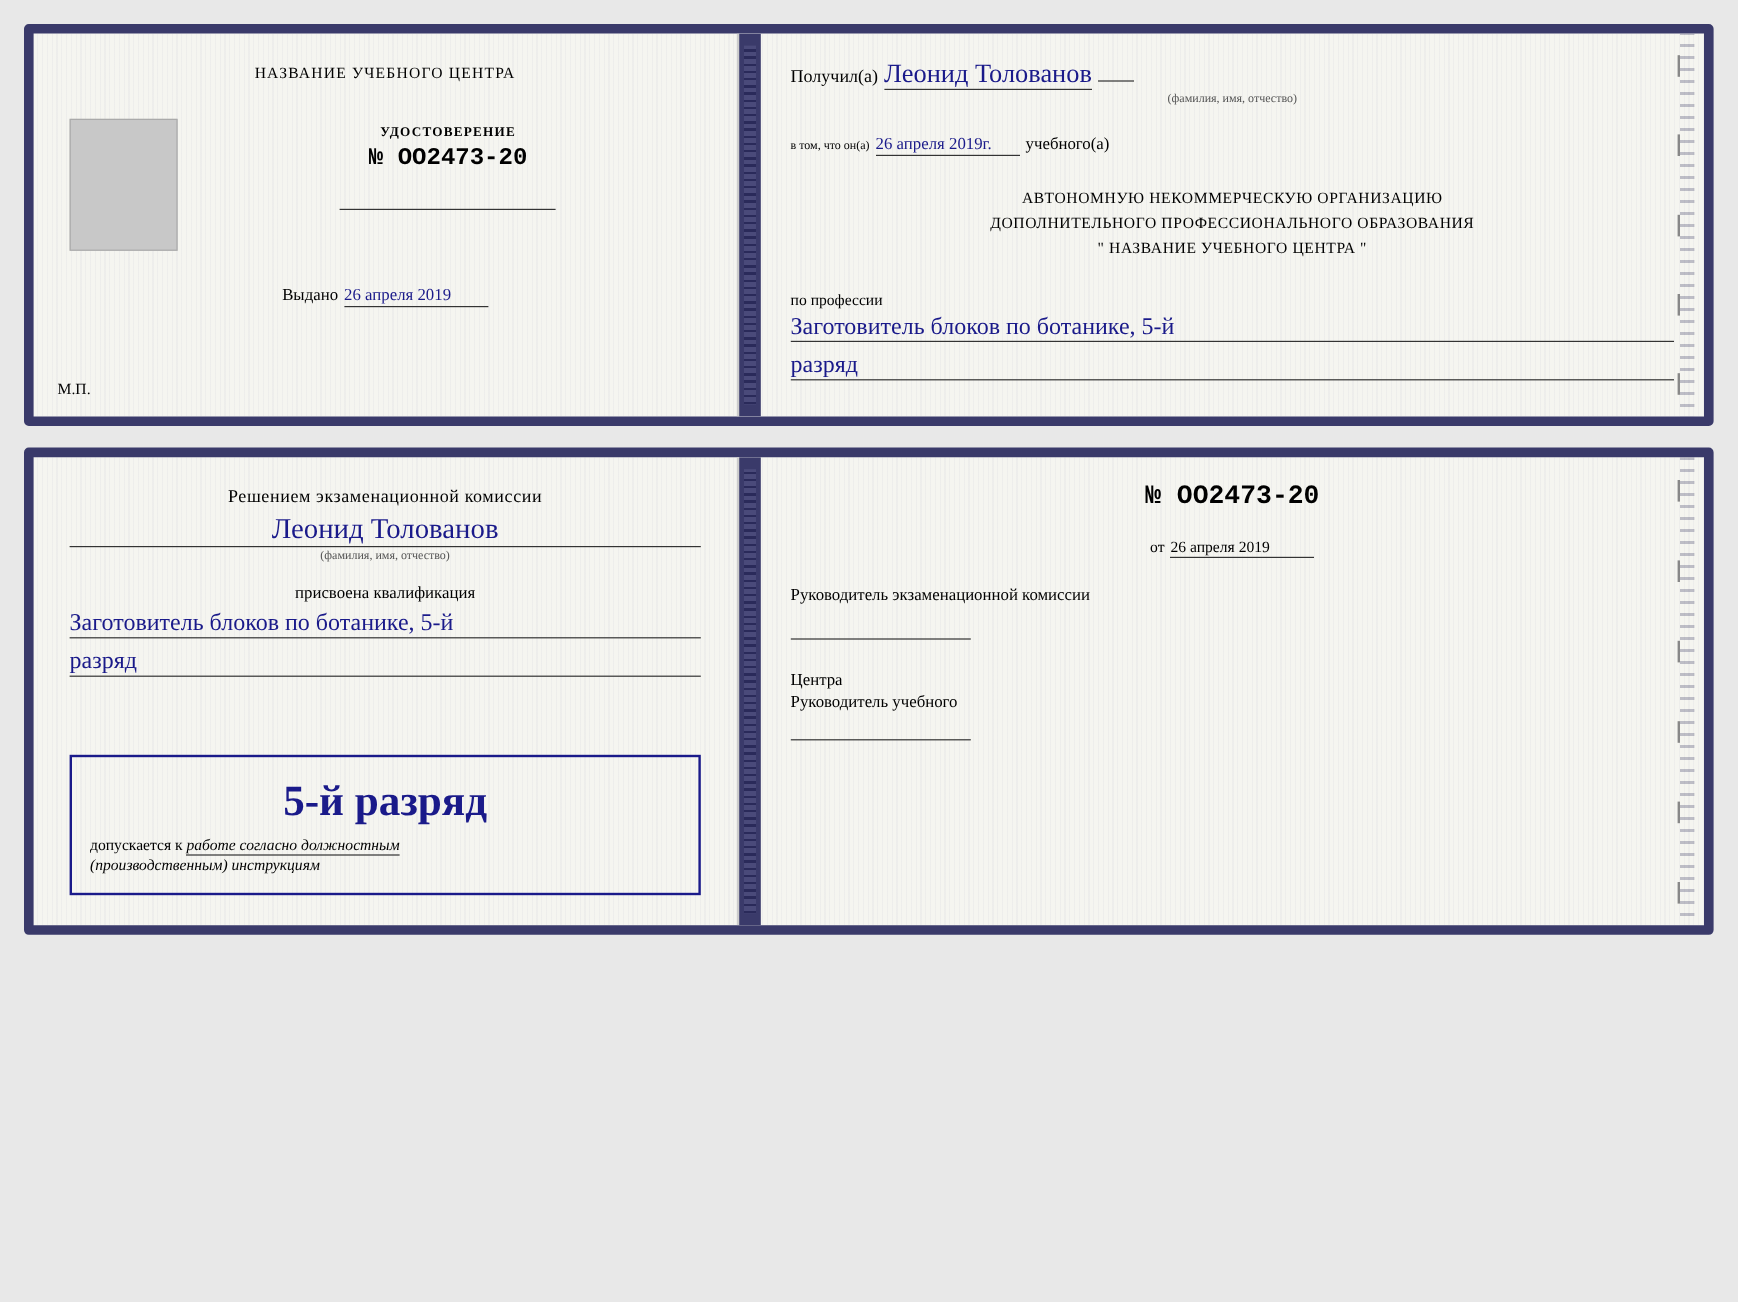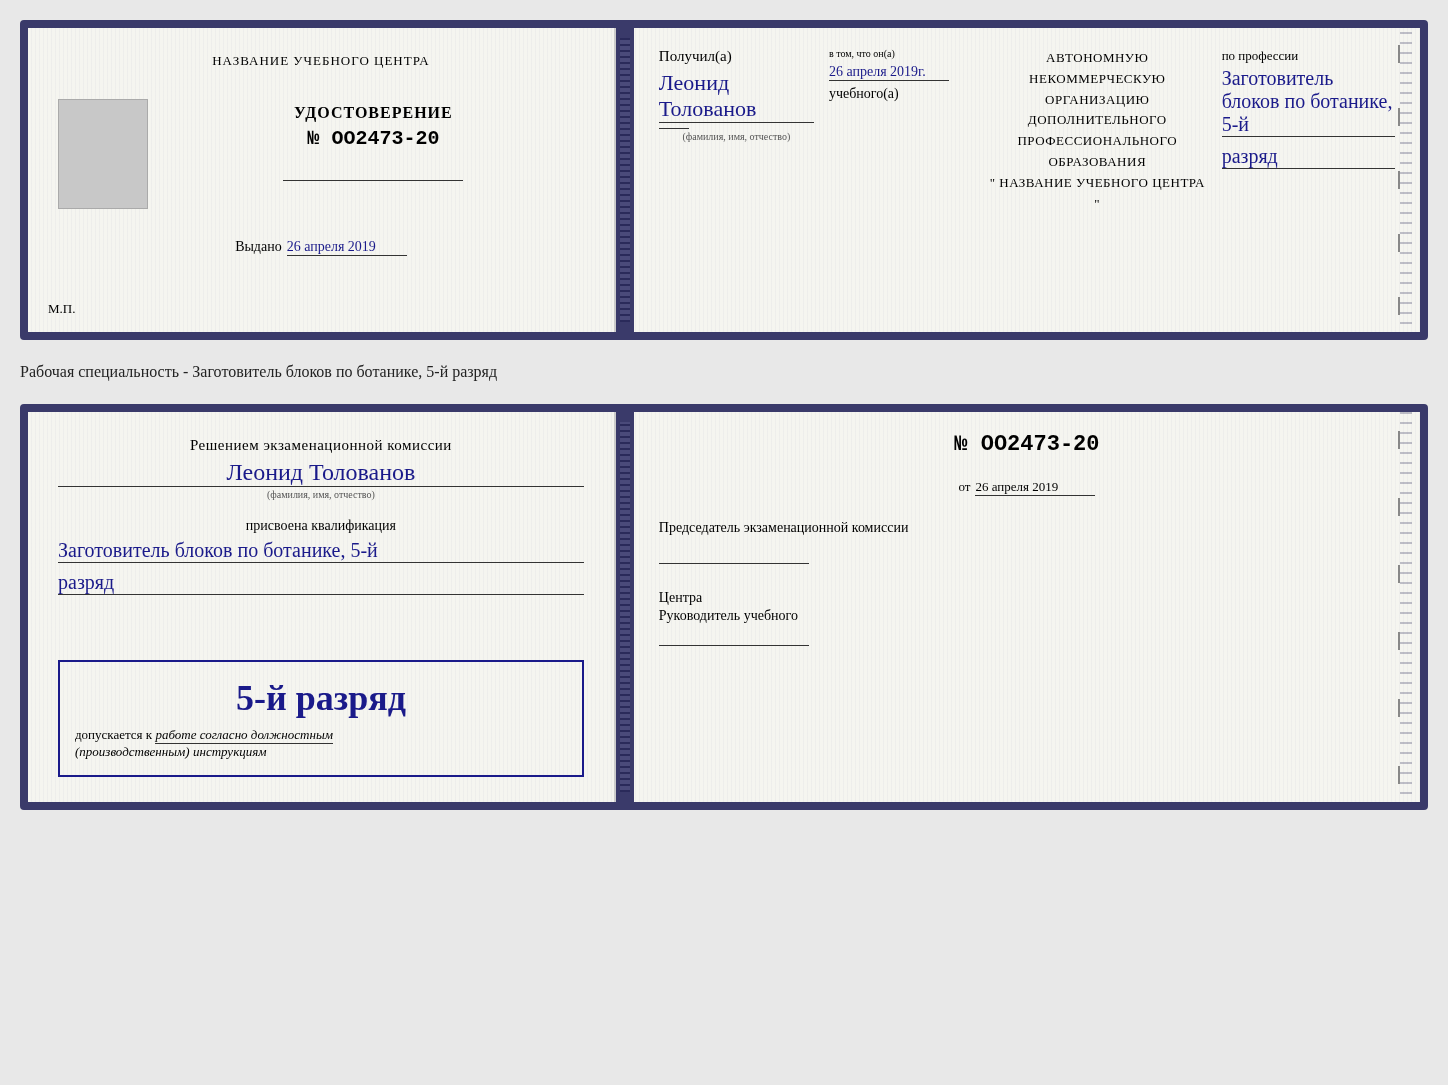--- a/index.html
+++ b/index.html
@@ -239,20 +239,21 @@
     .left-inner-row {
       display: flex;
       align-items: flex-start;
       width: 100%;
       gap: 15px;
       margin-top: 15px;
     }
 
     .top-right {
       display: flex;
+      flex-direction: column;
       gap: 15px;
       width: 100%;
     }
 
     .section-block {
       margin-bottom: 10px;
     }
 
     .org-text {
       text-align: center;
@@ -287,21 +288,21 @@
 
   <div class="document-card">
 
     <div class="left-page">
       <div class="top-left">
         <div class="small-caps">НАЗВАНИЕ УЧЕБНОГО ЦЕНТРА</div>
 
         <div class="left-inner-row">
           <div class="photo-placeholder"></div>
           <div style="display:flex;flex-direction:column;align-items:center;flex:1;margin-top:20px;">
-            <div class="center-text" style="font-size:16px;letter-spacing:1px;font-weight:bold;text-align:right;">УДОСТОВЕРЕНИЕ</div>
+            <div class="center-text" style="font-size:11px;letter-spacing:1px;font-weight:bold;text-align:right;">УДОСТОВЕРЕНИЕ</div>
             <div class="doc-number" style="margin-top:5px;">№ OO2473-20</div>
             <div style="border-bottom:1px solid #333;width:180px;margin-top:30px;"></div>
           </div>
         </div>
 
         <div class="issued-line row-flex" style="margin-top:15px;">
           <span>Выдано</span>
           <span class="field-underline handwritten" style="font-size:14px;">26 апреля 2019</span>
         </div>
       </div>
@@ -347,21 +348,20 @@
       <div class="deco-lines-right">
         <div class="deco-line"></div>
         <div class="deco-line"></div>
         <div class="deco-line"></div>
         <div class="deco-line"></div>
         <div class="deco-line"></div>
       </div>
     </div>
   </div>
 
-  <div class="specialty-label">Рабочая специальность - Заготовитель блоков по ботанике, 5-й разряд</div>
 
   <div class="document-card">
 
     <div class="left-page">
       <div class="bottom-left" style="width:100%;">
 
         <div class="section-block">
           <div style="font-size:15px;text-align:center;letter-spacing:0.5px;">Решением экзаменационной комиссии</div>
           <div class="handwritten-large field-underline" style="display:block;width:100%;text-align:center;font-size:24px;margin-top:5px;">Леонид Толованов</div>
           <div class="field-hint">(фамилия, имя, отчество)</div>
@@ -393,21 +393,21 @@
         <div class="section-block">
           <div class="protocol-number">№ OO2473-20</div>
         </div>
 
         <div class="section-block row-flex" style="justify-content:center;">
           <span style="font-size:13px;">от</span>
           <span class="field-underline" style="font-size:13px;">26 апреля 2019</span>
         </div>
 
         <div class="section-block">
-          <div style="font-size:14px;line-height:1.4;">Председатель экзаменационной комиссии</div>
+          <div style="font-size:14px;line-height:1.4;">Руководитель экзаменационной комиссии</div>
           <div class="signature-line" style="margin-top:25px;"></div>
         </div>
 
         <div class="section-block">
           <div style="font-size:14px;">Центра</div>
           <div style="font-size:14px;line-height:1.4;">Руководитель учебного</div>
           <div class="signature-line" style="margin-top:20px;"></div>
         </div>
       </div>
 

